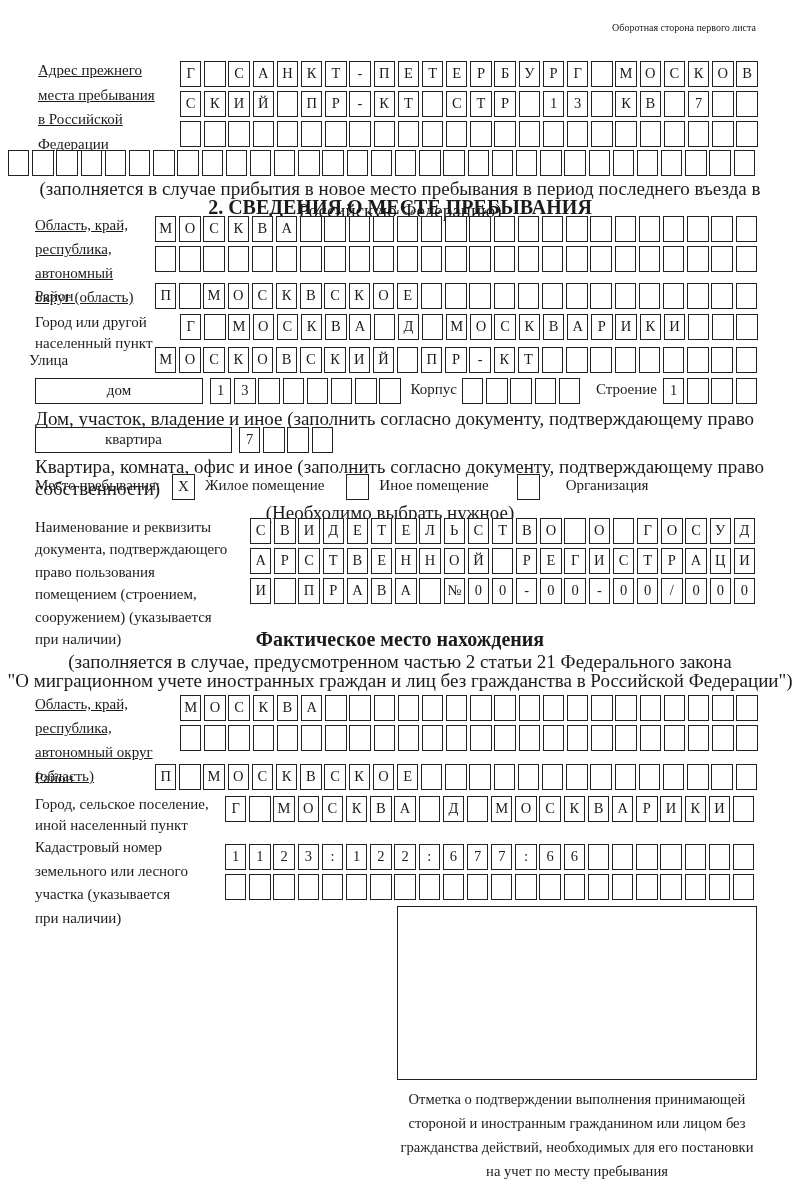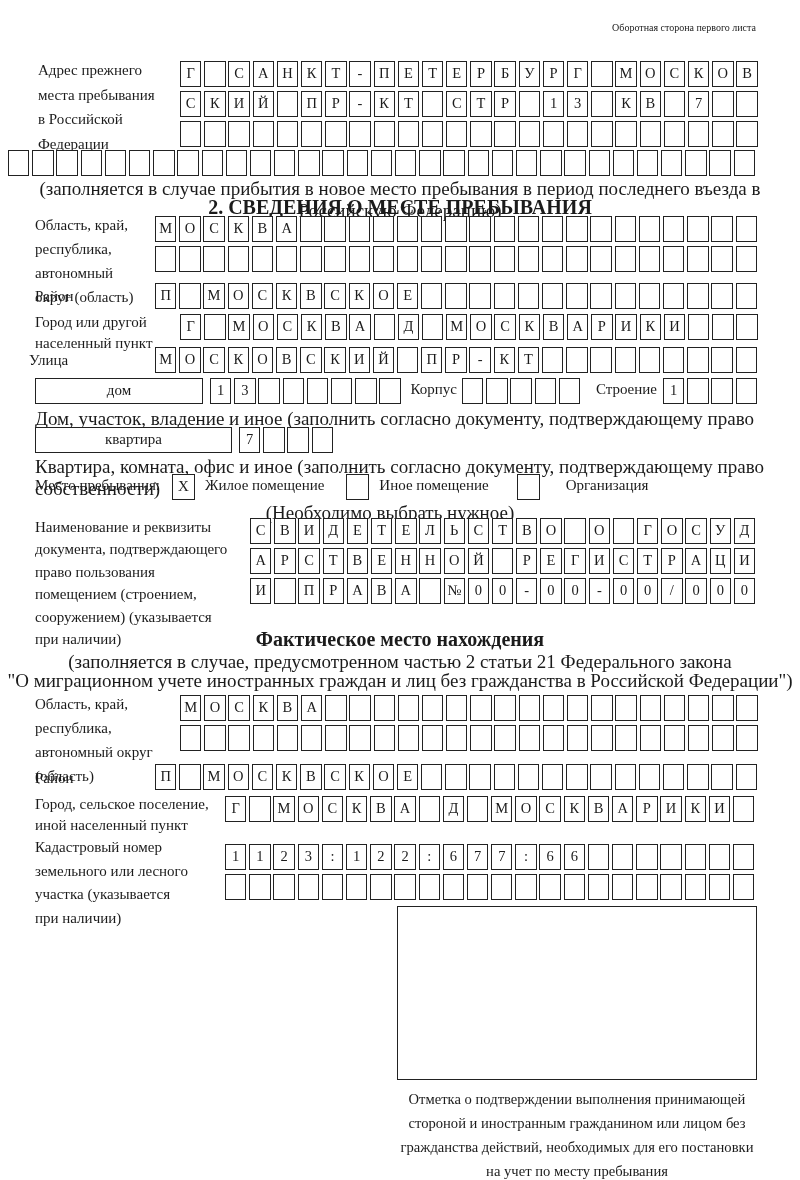--- a/index.html
+++ b/index.html
@@ -9,21 +9,21 @@
     font-family: "Liberation Serif", serif; font-size: 15px;
     position: relative; overflow: hidden;
   }
   .abs { position: absolute; }
   .cellrow { display: flex; white-space: nowrap; }
   .cell {
     flex: 0 0 auto; width: 21.4px; height: 26px; border: 1.7px solid #222;
     margin-right: 2.8px; text-align: center; line-height: 22.5px;
     font-size: 14.5px; background: #fff;
   }
-  .lbl { line-height: 24.5px; }
+  .lbl { line-height: 24.5px; text-decoration: underline; }
   .note { font-size: 19px; }
   .center { left: 0; width: 800px; text-align: center; }
   .hdg { font-weight: bold; font-size: 20px; }
   .wbox { border: 1.7px solid #222; height: 26px; text-align: center; line-height: 22.5px; background: #fff; }
   .chk {
     flex: 0 0 auto; width: 23px; height: 26px; border: 1.7px solid #222;
     text-align: center; line-height: 22.5px; background: #fff;
   }
   .band { display: flex; align-items: flex-start; }
 </style>

